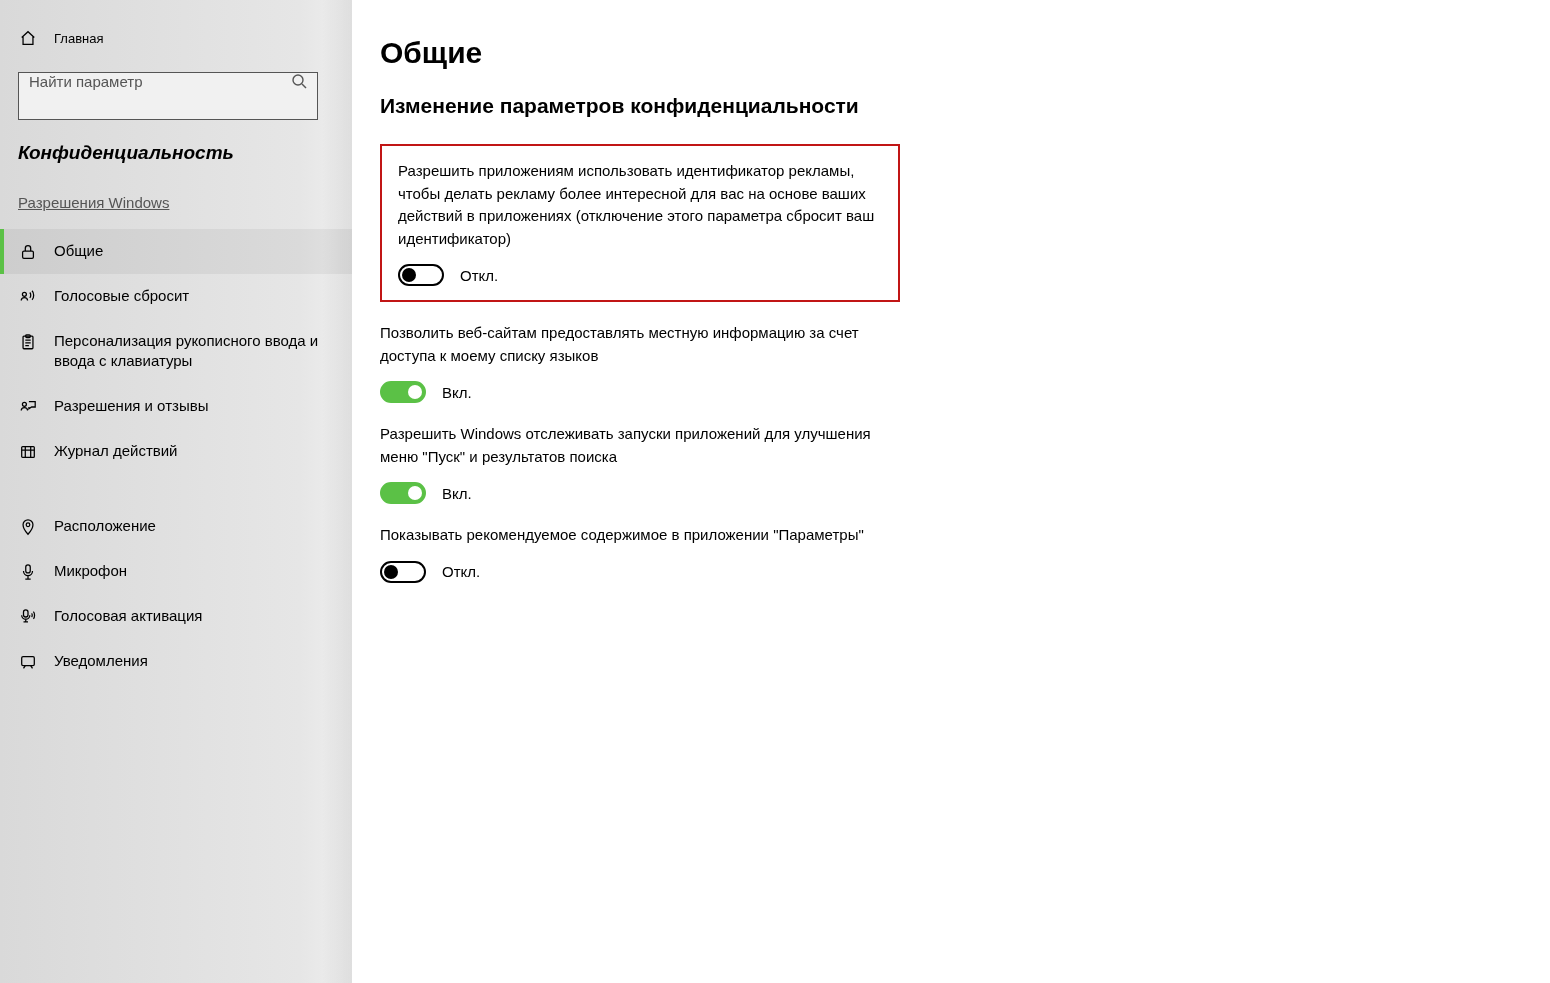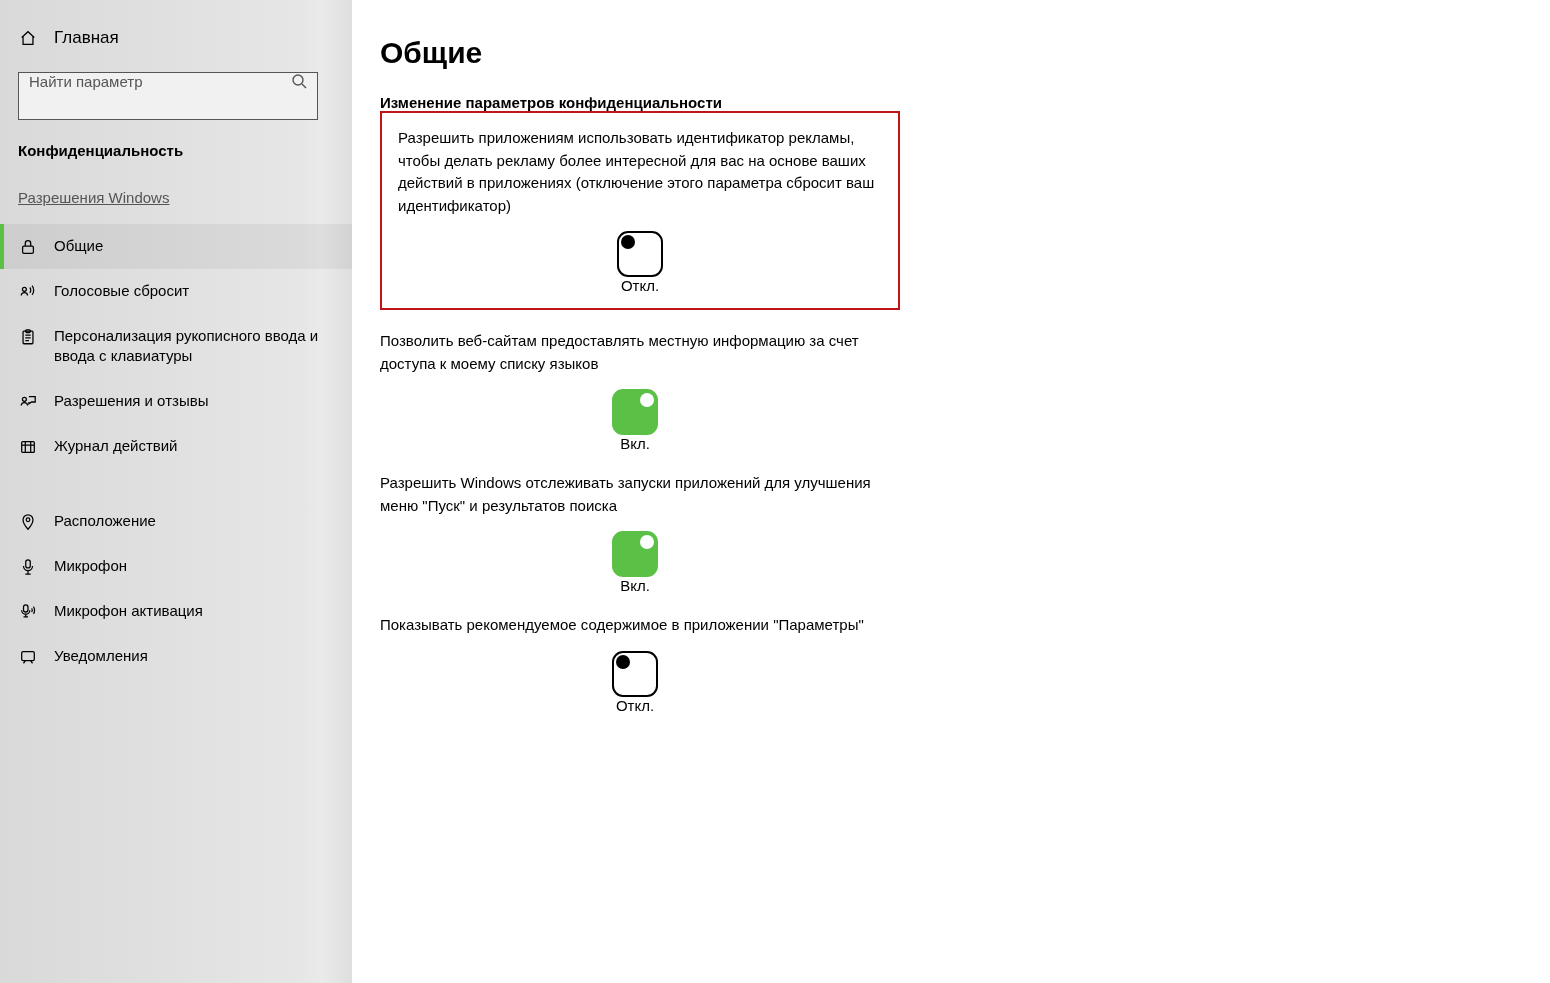--- a/index.html
+++ b/index.html
@@ -34,21 +34,21 @@
   }
 
   .home-row{
     display:flex;
     align-items:center;
     gap:16px;
     padding:0 18px 24px 18px;
     cursor:pointer;
   }
   .home-row .icon{ width:20px; height:20px; flex:0 0 20px; display:flex;align-items:center;justify-content:center;}
-  .home-row span.label{ font-size:17px; }
+  .home-row span.label{ font-size:13px; }
 
   .search-wrap{
     padding:0 18px 22px 18px;
   }
   .search{
     width:300px;
     height:48px;
     border:1px solid #555;
     background:#f1f1f1;
     display:flex;
@@ -60,24 +60,25 @@
     border:none;
     background:transparent;
     outline:none;
     font-size:15px;
     color:#333;
   }
   .search input::placeholder{ color:#555; }
   .search .search-icon{ width:16px;height:16px; color:#555; }
 
   .section-header{
-    font-size:15px;
+    font-size:19px;
     font-weight:600;
     padding:0 18px 30px 18px;
     color:#000;
+    font-style:italic;
   }
 
   .group-title{
     font-size:15px;
     color:#555;
     padding:0 1px 18px 18px;
     text-decoration:underline;
   }
 
   .nav-item{
@@ -115,44 +116,43 @@
     flex:1;
     padding:36px 40px 40px 28px;
     overflow-y:auto;
   }
   .page-title{
     font-size:30px;
     font-weight:600;
     margin-bottom:24px;
   }
   .subheading{
-    font-size:15px;
+    font-size:21px;
     font-weight:600;
-    margin-bottom:0;
+    margin-bottom:26px;
   }
 
   .setting{
     max-width:510px;
     margin-bottom:20px;
   }
   .setting.highlight{
     border:2px solid #c11515;
     padding:14px 16px 14px 16px;
     max-width:520px;
   }
   .setting p.desc{
     font-size:15px;
     line-height:1.5;
     margin-bottom:14px;
   }
   .toggle-row{
     display:flex;
     align-items:center;
-    gap:0;
-    flex-direction:column;
+    gap:16px;
   }
   .toggle{
     width:46px;
     height:22px;
     border-radius:11px;
     position:relative;
     cursor:pointer;
     flex:0 0 46px;
   }
   .toggle.off{
@@ -291,21 +291,21 @@
   </div>
 
   <div class="nav-item">
     <span class="icon">
       <svg viewBox="0 0 20 20" width="18" height="18" fill="none" stroke="#000" stroke-width="1.4">
         <rect x="5" y="2" width="5" height="8" rx="2.5"></rect>
           <path d="M3 8a4.5 4.5 0 0 0 9 0M7.5 12.5v3M5 15.5h5"></path>
         <path d="M14 6c.9.9.9 3.1 0 4M16 4c1.7 1.7 1.7 6.3 0 8"></path>
       </svg>
     </span>
-    <span class="label">Микрофон активация</span>
+    <span class="label">Голосовая активация</span>
   </div>
 
   <div class="nav-item">
     <span class="icon">
       <svg viewBox="0 0 20 20" width="18" height="18" fill="none" stroke="#000" stroke-width="1.4">
         <rect x="3" y="4" width="14" height="10" rx="1.5"></rect>
           <path d="M7 14l-2 3M13 14l2 3"></path>
       </svg>
     </span>
     <span class="label">Уведомления</span>

